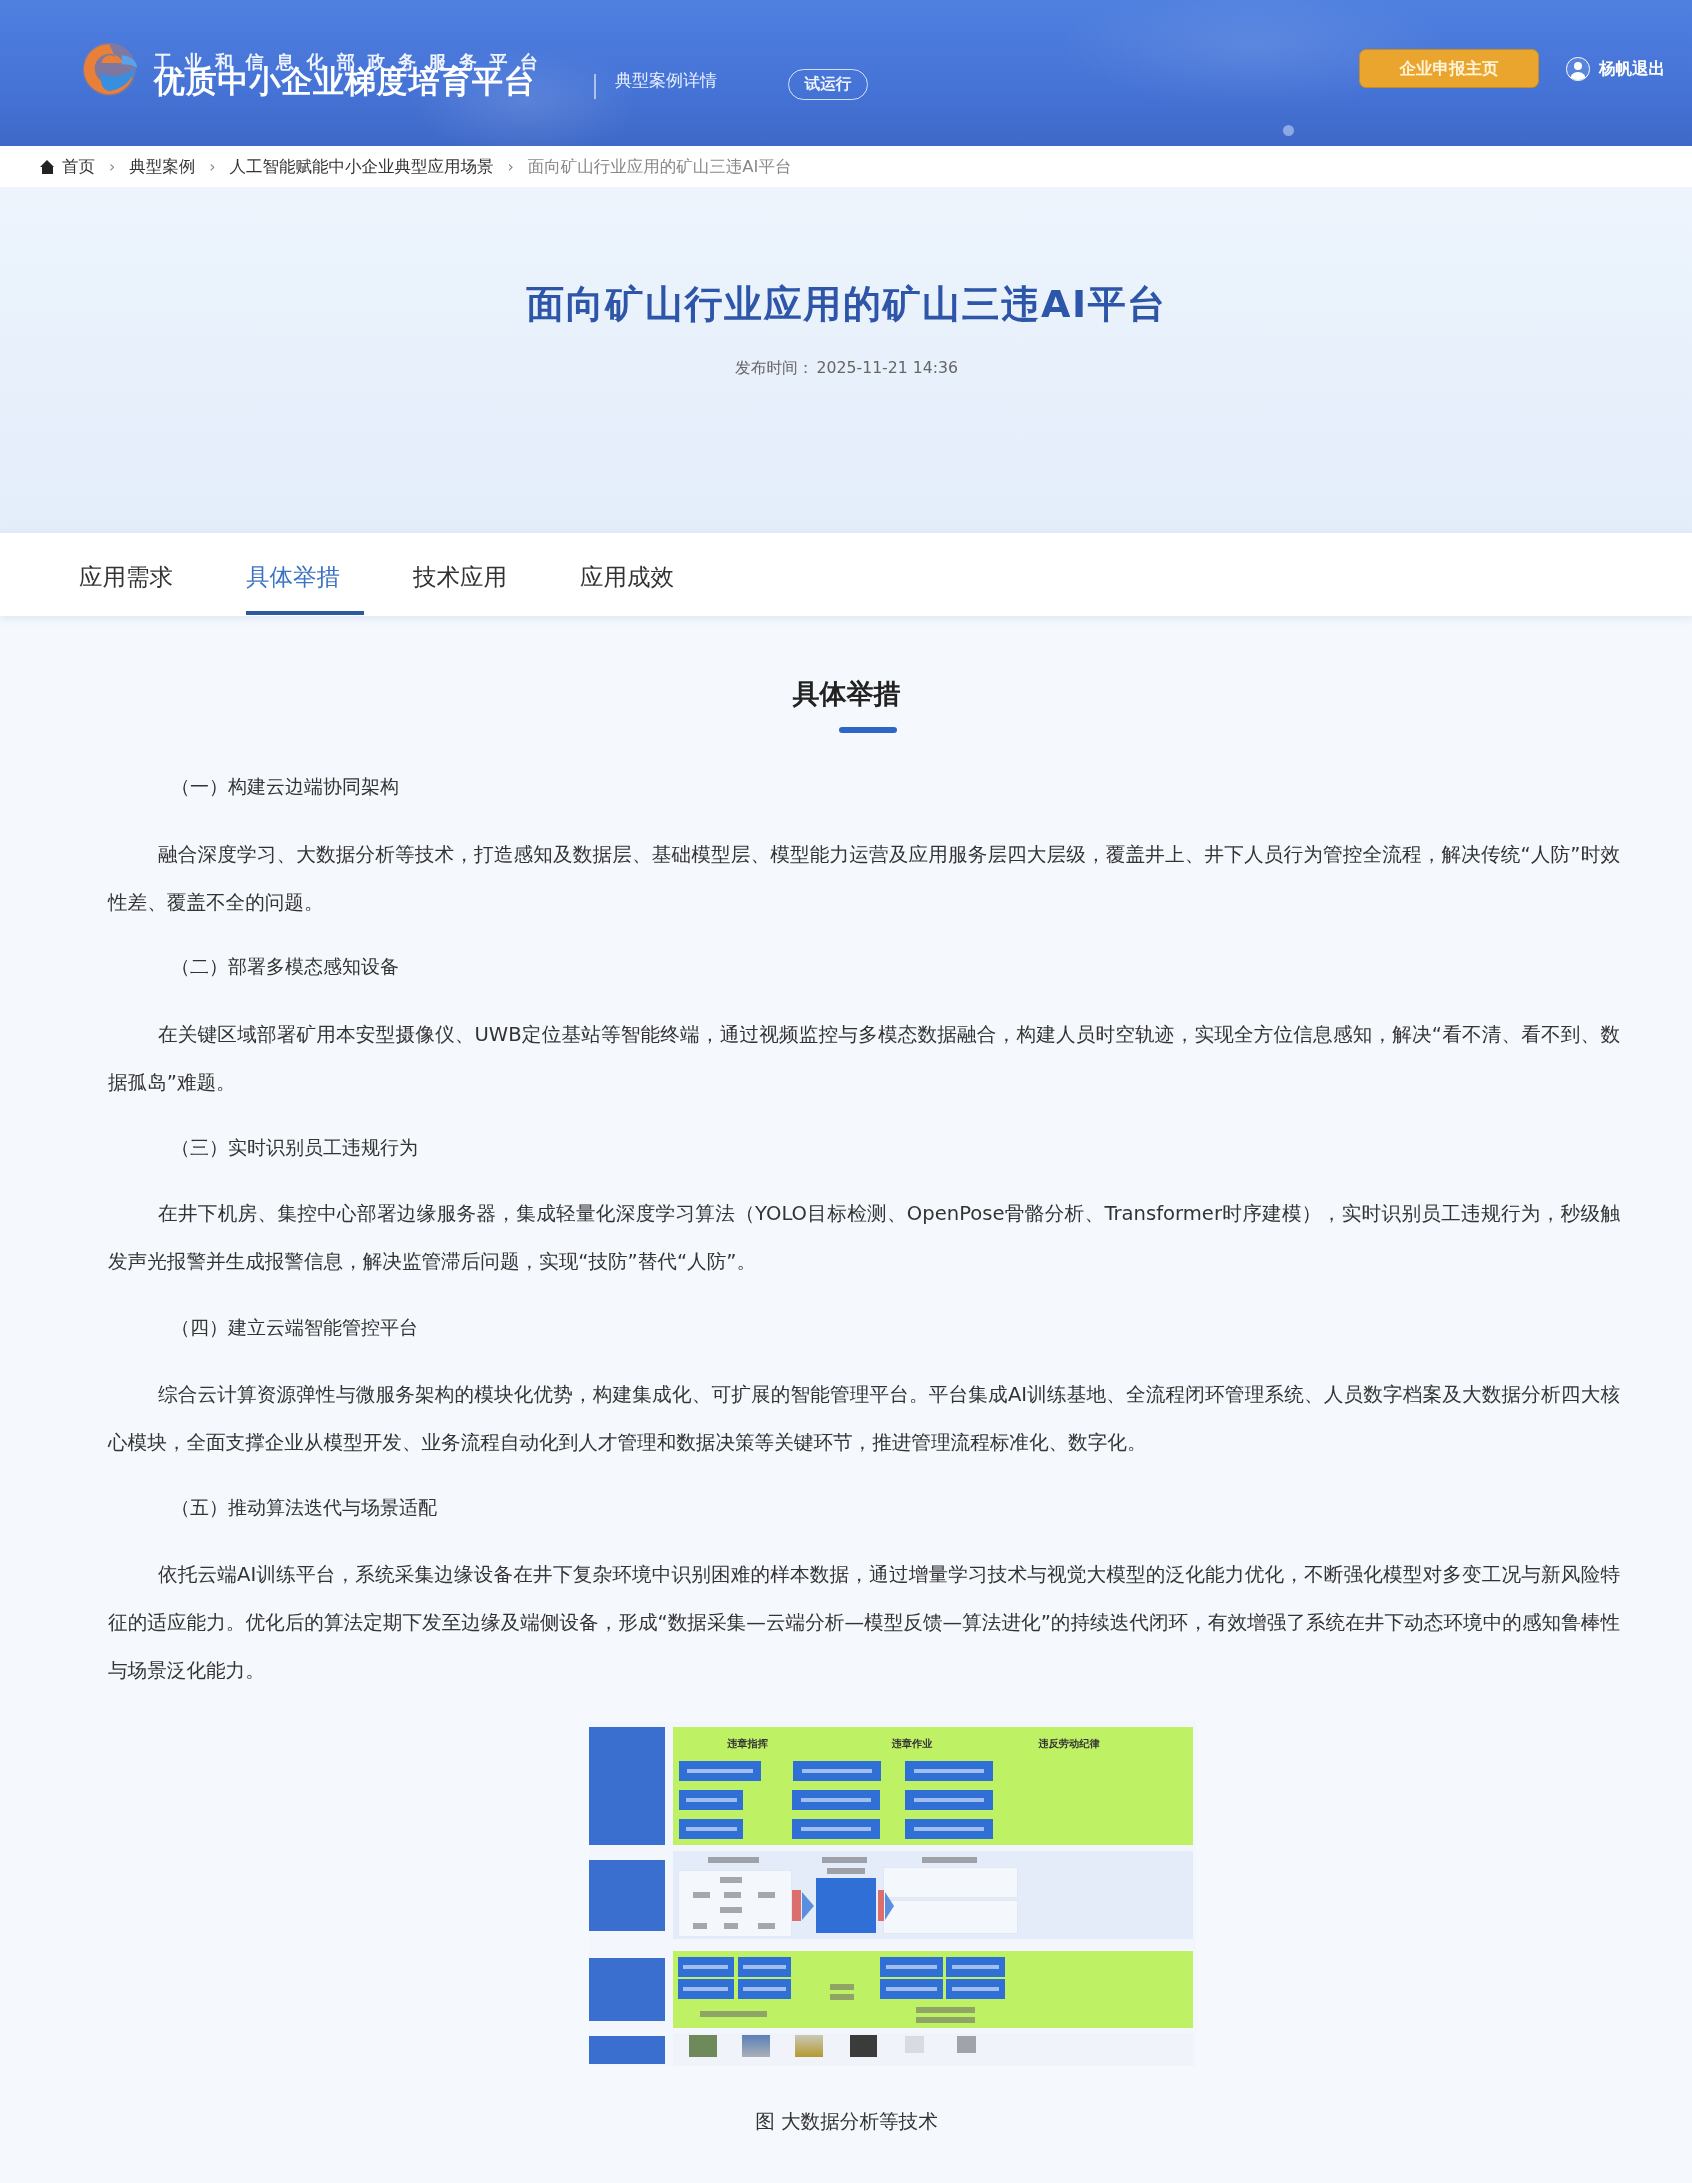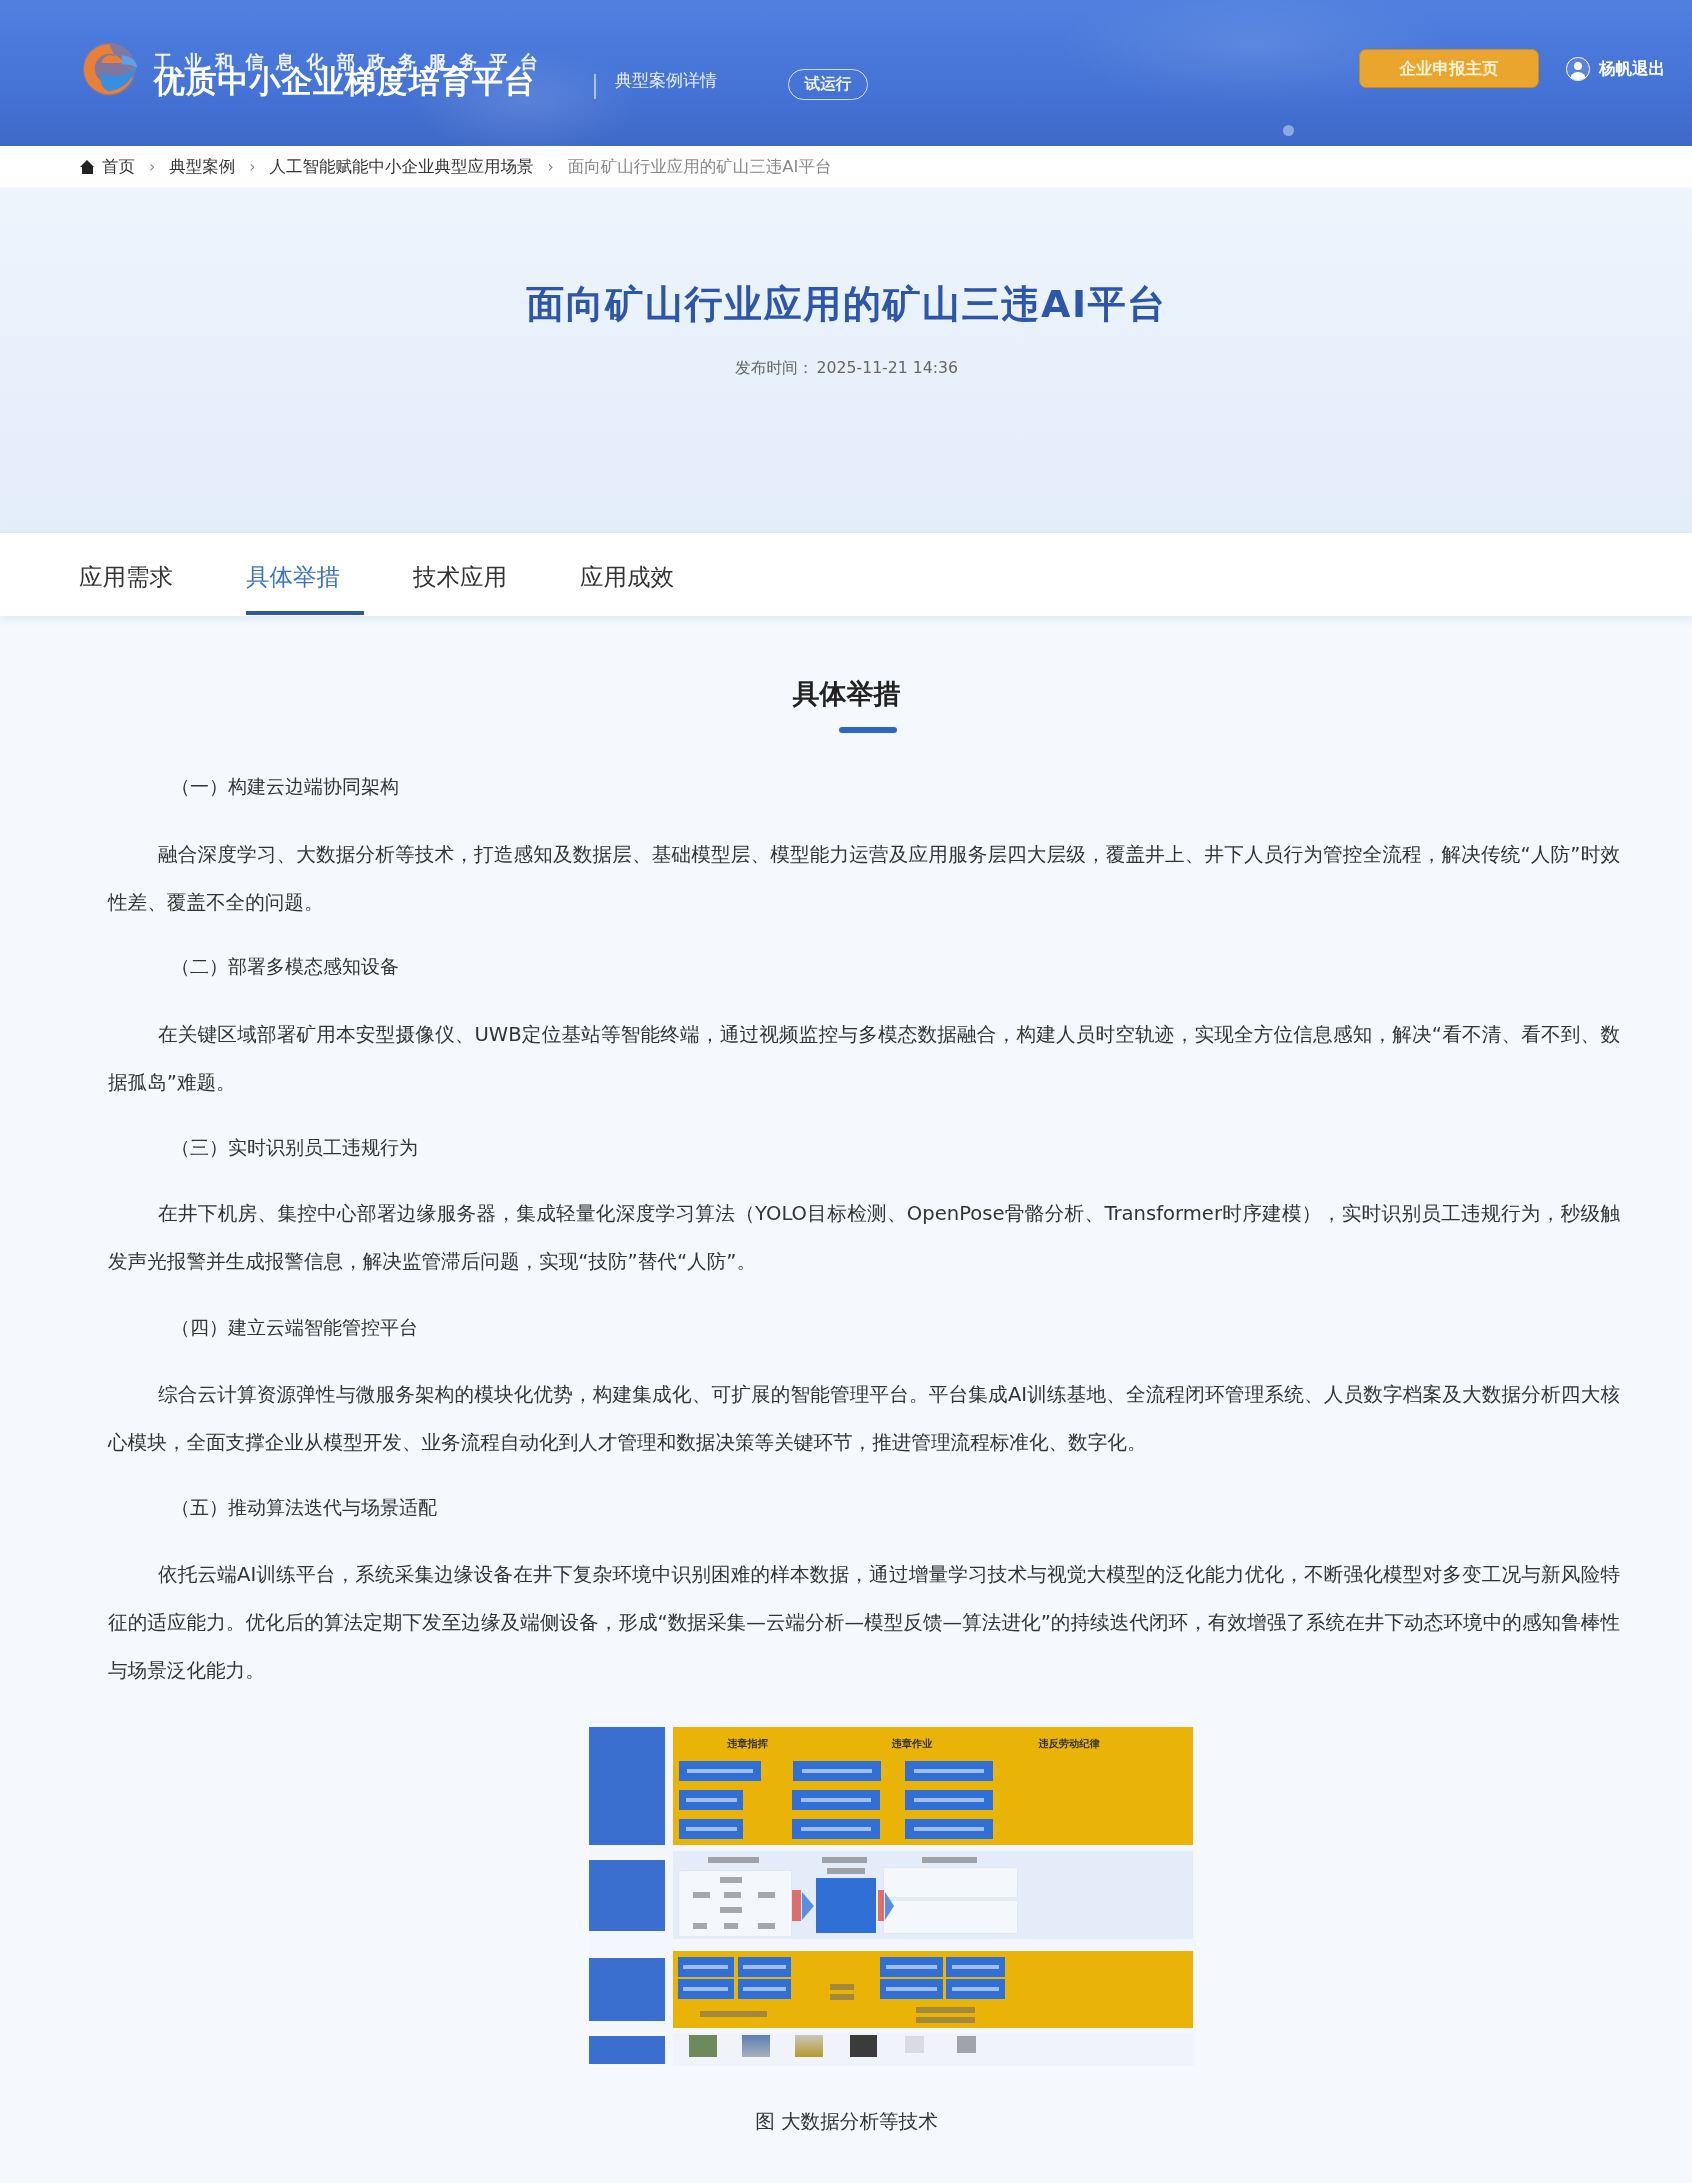--- a/index.html
+++ b/index.html
@@ -30,21 +30,21 @@
     border-radius:15.7px; color:#eef4ff; font-size:15.7px; text-align:center; line-height:28px;font-weight:bold; }
   .home-btn { position:absolute; left:1359px; top:49px; width:180px; height:39px; background:#e9a52e;
     border:0.8px solid #c98a20; border-radius:7px; color:#fff4d8; font-size:16.5px; text-align:center; line-height:38px; font-weight:bold; }
   .user-area { position:absolute; left:1566px; top:55px; height:28px; display:flex; align-items:center; color:#fff; font-size:16.5px; font-weight:bold; }
   .user-icon { width:23.5px; height:23.5px; border-radius:50%; border:1.6px solid #fff; position:relative; overflow:hidden; margin-right:9.4px; background: rgba(255,255,255,0.1); }
   .user-icon .head { position:absolute; left:7px; top:3.9px; width:7.8px; height:7.8px; border-radius:50%; background:#fff; }
   .user-icon .body { position:absolute; left:3.1px; top:13.3px; width:15.7px; height:11px; border-radius:7.8px 7.8px 0 0; background:#fff; }
 
   
   .breadcrumb { position:absolute; left:0; top:146px; width:1693px; height:41px; background:#fff;
-    display:flex; align-items:center; padding-left:80px; font-size:16.5px; color:#333; }
+    display:flex; align-items:center; padding-left:40px; font-size:16.5px; color:#333; }
   .crumb-home-icon { width:15.7px; height:14px; position:relative; margin-right:6.3px; }
   .crumb-home-icon .roof { position:absolute; left:0; top:0; width:0; height:0; border-left:7.8px solid transparent; border-right:7.8px solid transparent; border-bottom:7px solid #222; }
   .crumb-home-icon .base { position:absolute; left:2.4px; top:6.3px; width:11px; height:7.8px; background:#222; }
   .crumb { color:#333; }
   .crumb.current { color:#888; }
   .crumb-sep { color:#888; margin:0 14px; font-size:15.7px; }
 
   
   .hero { position:absolute; left:0; top:187px; width:1693px; height:346px;
     background: linear-gradient(180deg, #edf4fc 0%, #e6effb 70%, #e3edf9 100%); }
@@ -63,21 +63,21 @@
   
   .section-title { position:absolute; left:0; top:676px; width:1693px; text-align:center; font-size:27px; font-weight:bold; color:#222; }
   .section-bar { position:absolute; left:839px; top:727px; width:58px; height:6.3px; border-radius:3.1px; background:#2d66c4; }
   .sub-head { position:absolute; left:171px; font-size:19px; color:#333; }
   .para { position:absolute; left:108px; width:1512px; font-size:19.6px; color:#333; line-height:48px; text-indent:50px; text-align:justify; }
 
   
   .diagram { position:absolute; left:589px; top:1721px; width:607px; height:345px; background:#f3f7fd; }
   .layer-label { position:absolute; left:0; width:76px; background:#3a6fd0; color:#fff; font-size:9.4px; font-weight:bold;
     display:flex; align-items:center; justify-content:center; text-align:center; padding:3.1px; line-height:12.5px; }
-  .layer-panel { position:absolute; left:84px; width:520px; background:#eab308; }
+  .layer-panel { position:absolute; left:84px; width:520px; background:#bef264; }
   .bar-blue { position:absolute; background:#2f6fd6; }
   .bar-blue i { position:absolute; left:10%; right:10%; top:40%; height:20%; background:rgba(255,255,255,0.55); }
   .col-head { position:absolute; font-size:10.2px; font-weight:bold; color:#333; text-align:center; }
   .white-box { position:absolute; background:#f4f7fc; border:0.8px solid #e1e8f3; }
   .grey-txt { position:absolute; height:5.5px; background:#666; opacity:0.55; }
   .arrow-r { position:absolute; width:0; height:0; border-top:14px solid transparent; border-bottom:14px solid transparent; border-left:12.5px solid #5a8fe0; }
   .red-tag { position:absolute; width:9.4px; height:31px; background:#d9463f; opacity:0.75; }
   .photo { position:absolute; width:41px; height:33px; }
   .figure-caption { position:absolute; left:0; top:2108px; width:1693px; text-align:center; font-size:19.6px; color:#333; }
 </style>

